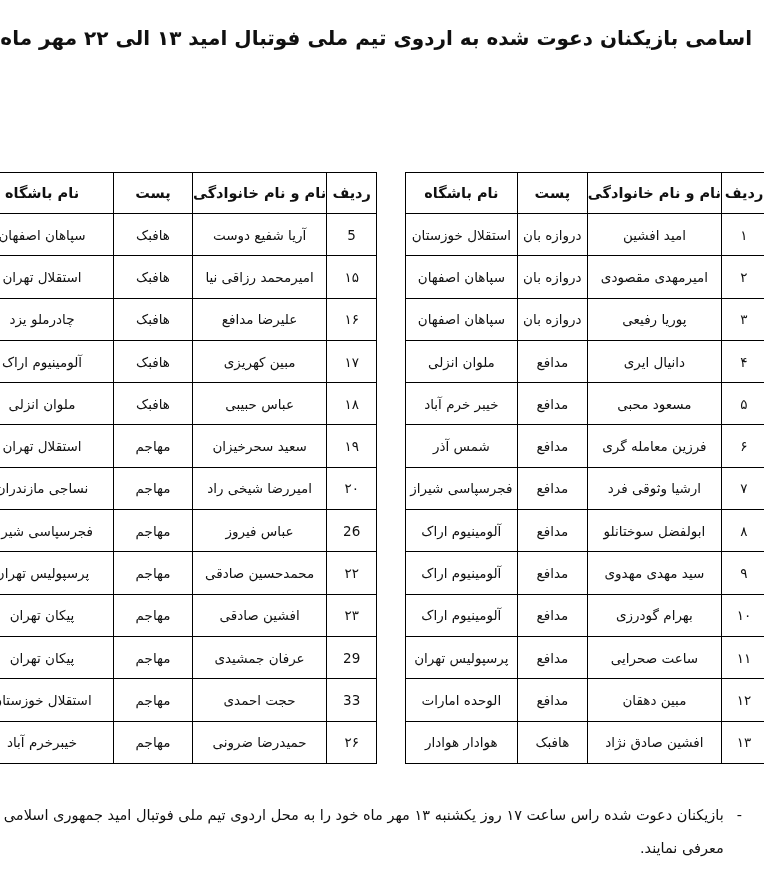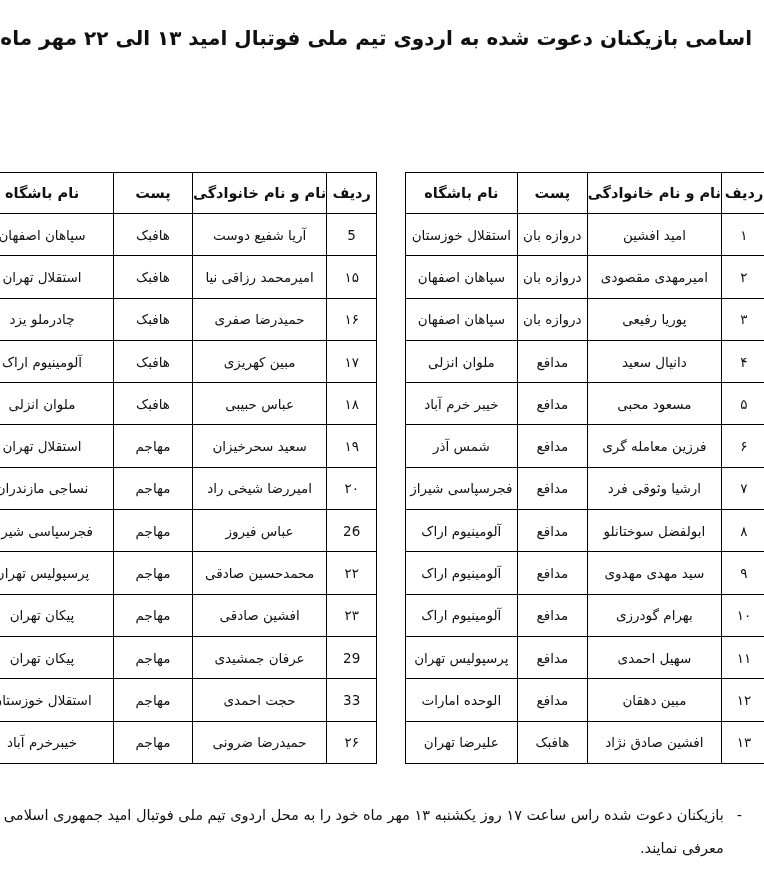--- a/index.html
+++ b/index.html
@@ -121,21 +121,21 @@
           <td>سپاهان اصفهان</td>
         </tr>
         <tr>
           <td>۳</td>
           <td>پوریا رفیعی</td>
           <td>دروازه بان</td>
           <td>سپاهان اصفهان</td>
         </tr>
         <tr>
           <td>۴</td>
-          <td>دانیال سعید</td>
+          <td>دانیال ایری</td>
           <td>مدافع</td>
           <td>ملوان انزلی</td>
         </tr>
         <tr>
           <td>۵</td>
           <td>مسعود محبی</td>
           <td>مدافع</td>
           <td>خیبر خرم آباد</td>
         </tr>
         <tr>
@@ -163,35 +163,35 @@
           <td>آلومینیوم اراک</td>
         </tr>
         <tr>
           <td>۱۰</td>
           <td>بهرام گودرزی</td>
           <td>مدافع</td>
           <td>آلومینیوم اراک</td>
         </tr>
         <tr>
           <td>۱۱</td>
-          <td>سهیل احمدی</td>
+          <td>ساعت صحرایی</td>
           <td>مدافع</td>
           <td>پرسپولیس تهران</td>
         </tr>
         <tr>
           <td>۱۲</td>
           <td>مبین دهقان</td>
           <td>مدافع</td>
           <td>الوحده امارات</td>
         </tr>
         <tr>
           <td>۱۳</td>
           <td>افشین صادق نژاد</td>
           <td>هافبک</td>
-          <td>علیرضا تهران</td>
+          <td>هوادار هوادار</td>
         </tr>
       </tbody>
   </table>
 
   <table class="roster roster-left">
     <colgroup>
       <col class="c-radif">
         <col class="c-name">
         <col class="c-post">
         <col class="c-club">
@@ -212,21 +212,21 @@
           <td>سپاهان اصفهان</td>
         </tr>
         <tr>
           <td>۱۵</td>
           <td>امیرمحمد رزاقی نیا</td>
           <td>هافبک</td>
           <td>استقلال تهران</td>
         </tr>
         <tr>
           <td>۱۶</td>
-          <td>حمیدرضا صفری</td>
+          <td>علیرضا مدافع</td>
           <td>هافبک</td>
           <td>چادرملو یزد</td>
         </tr>
         <tr>
           <td>۱۷</td>
           <td>مبین کهریزی</td>
           <td>هافبک</td>
           <td>آلومینیوم اراک</td>
         </tr>
         <tr>

